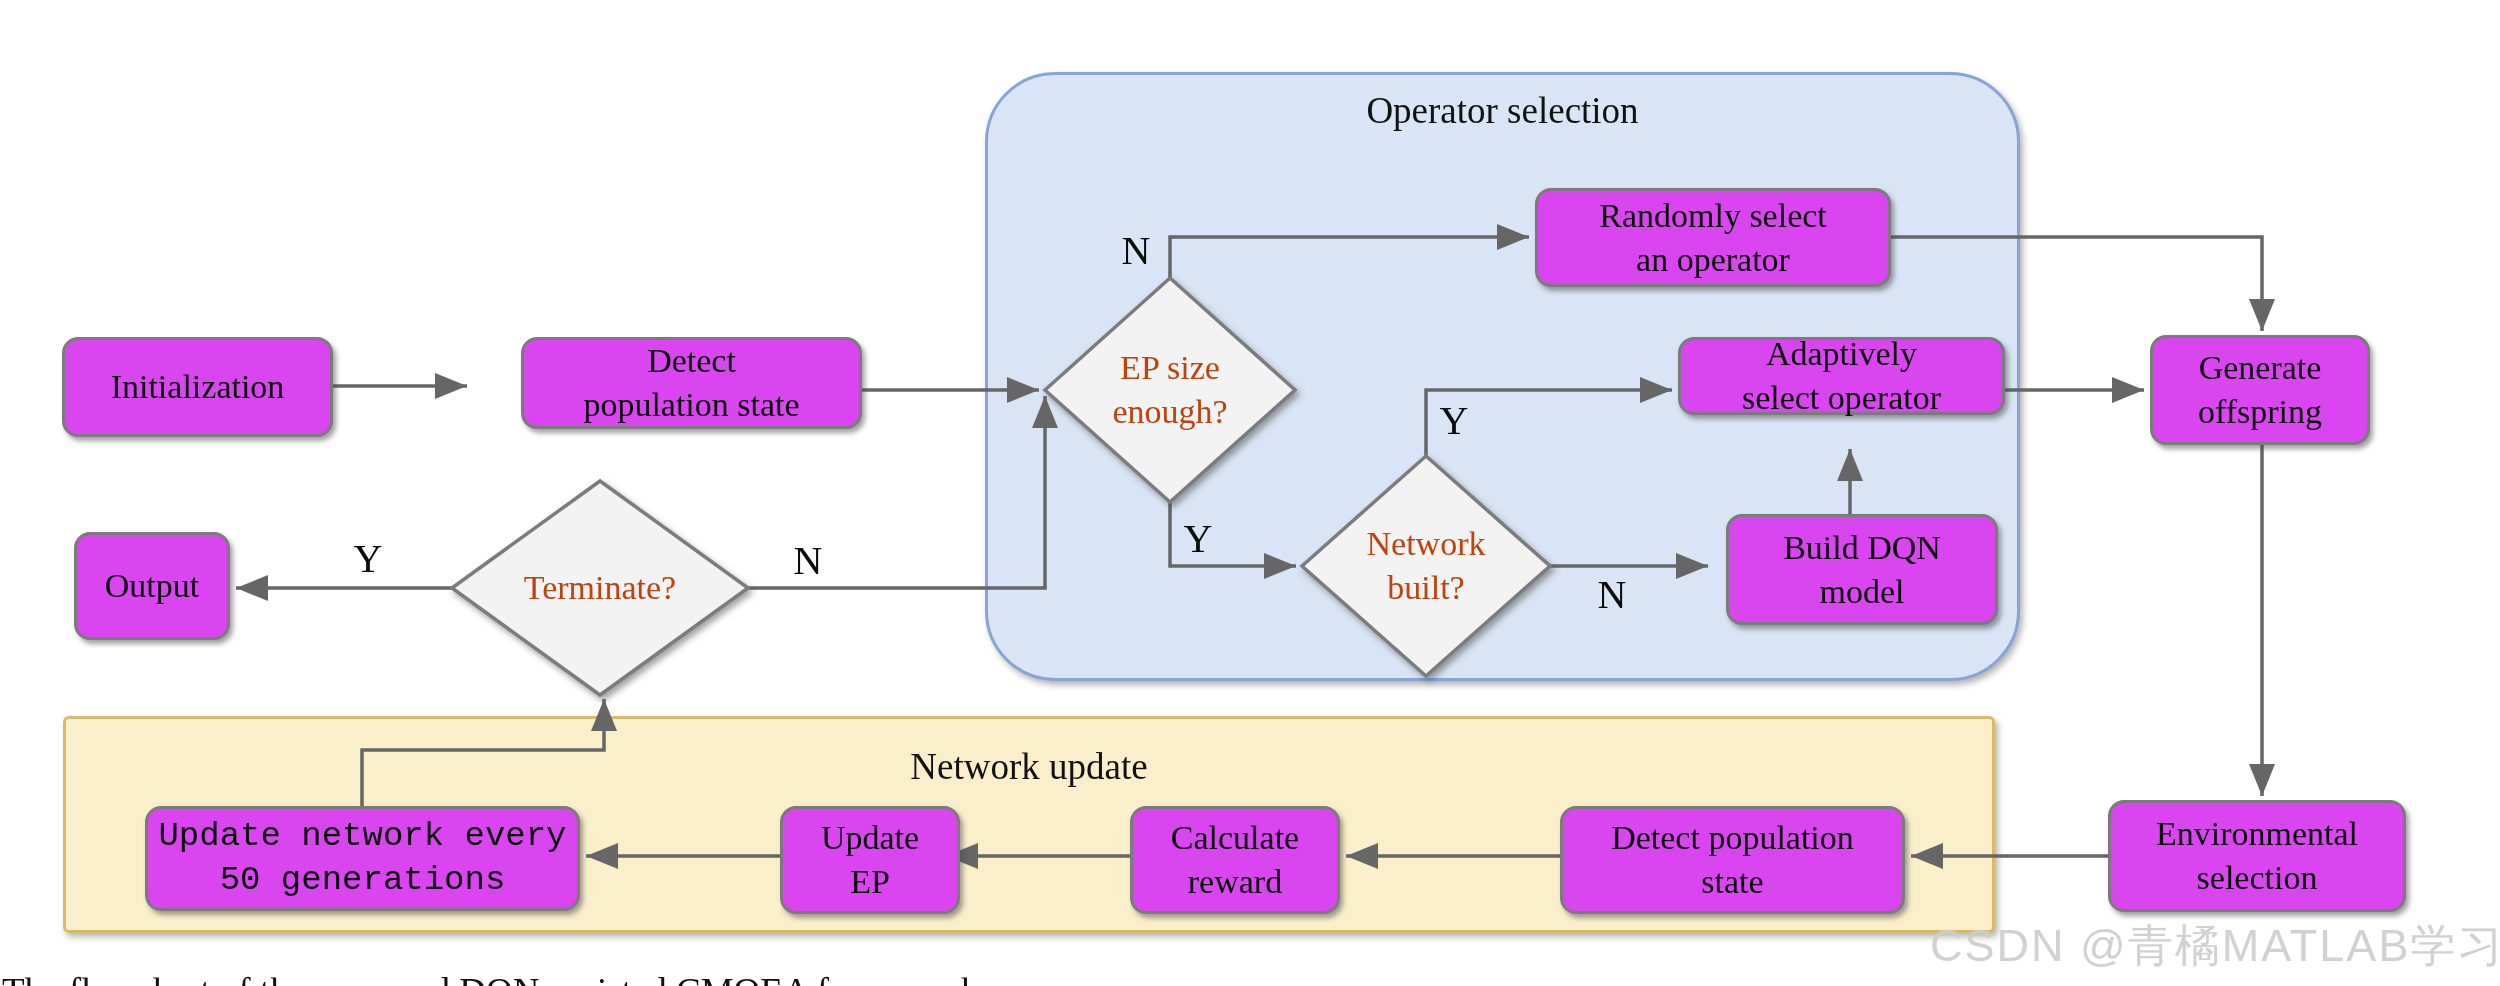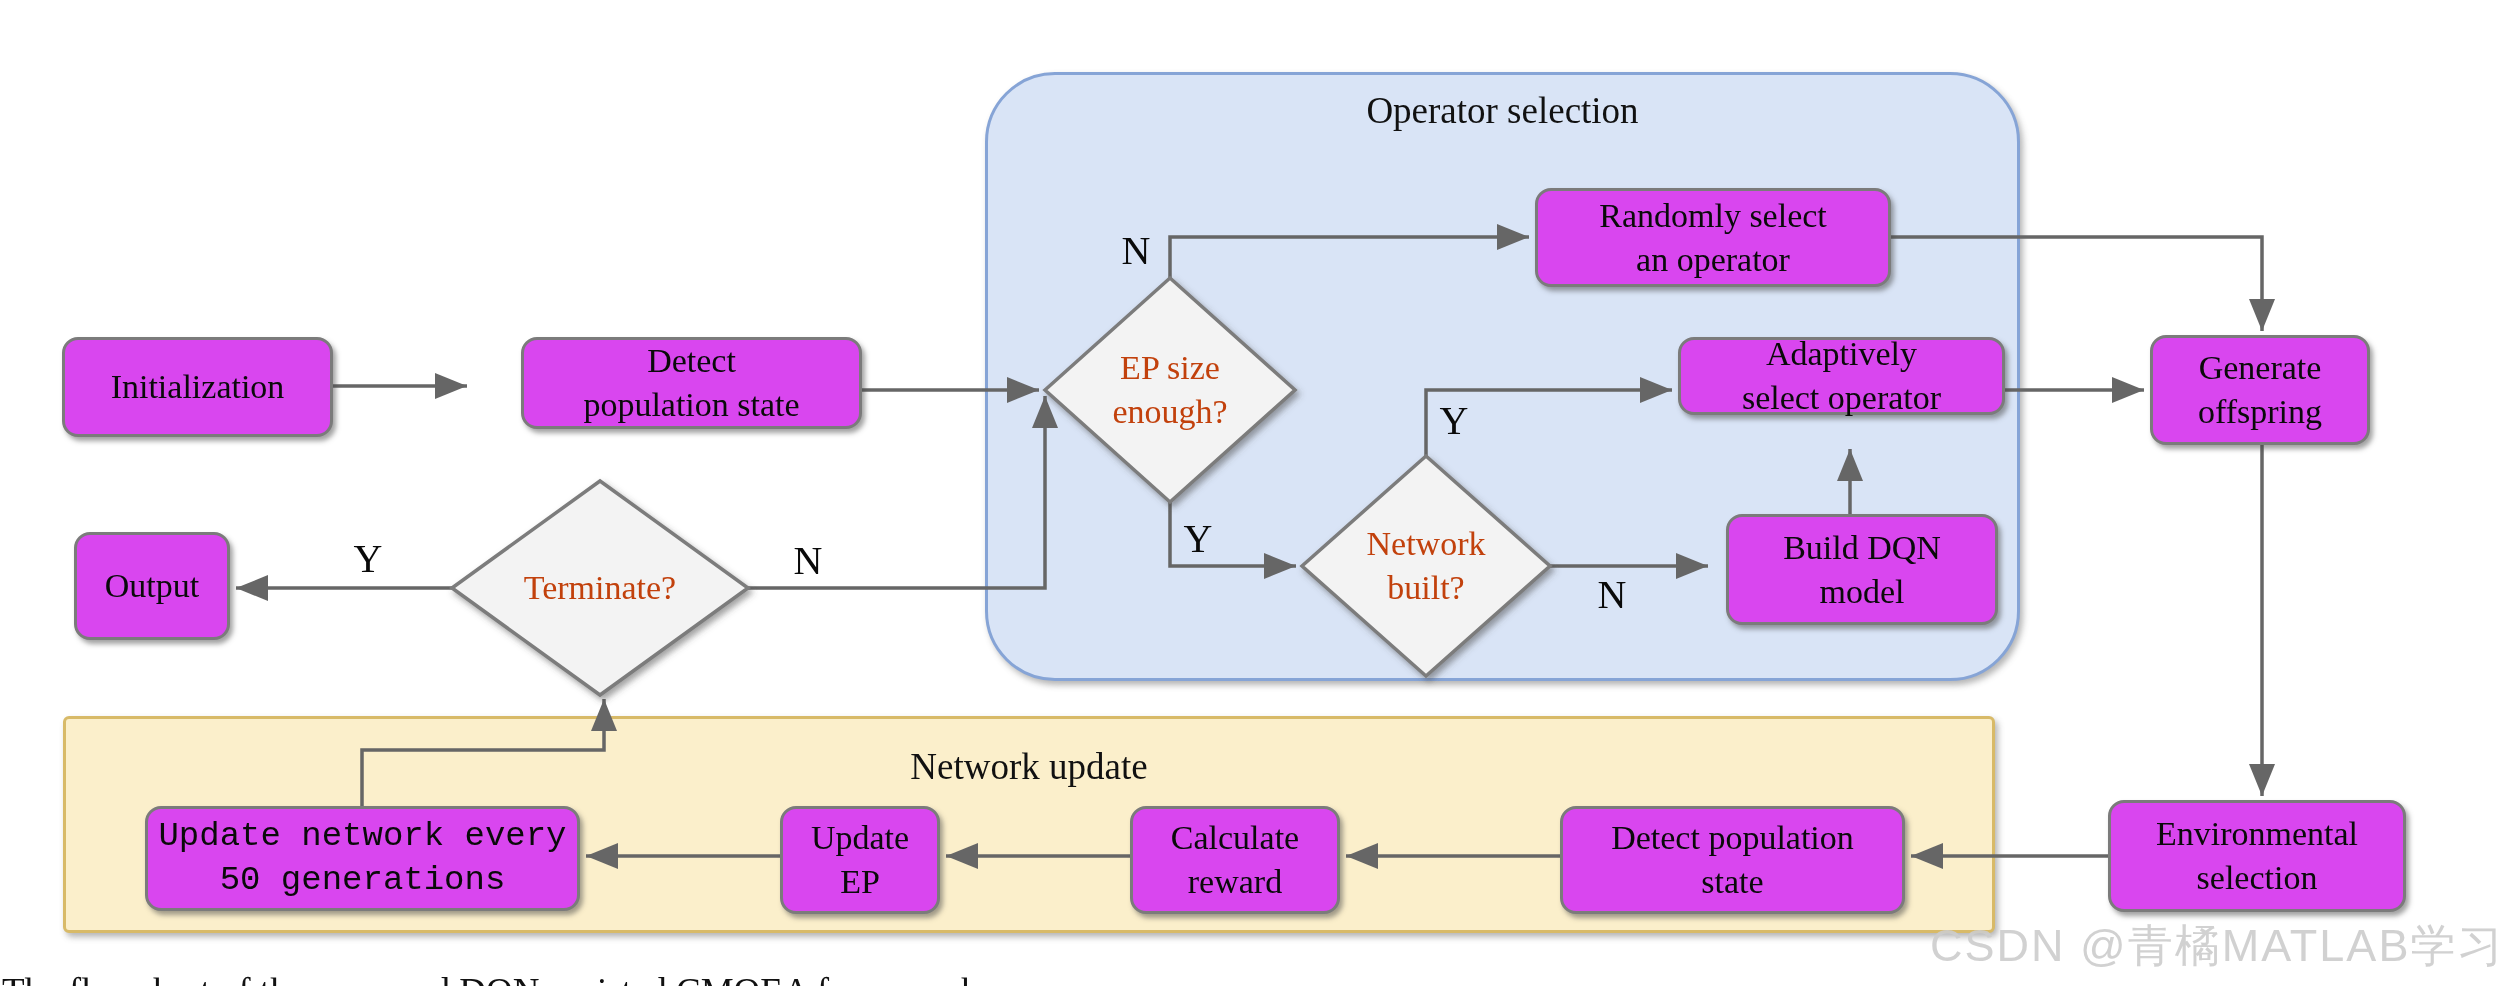--- a/index.html
+++ b/index.html
@@ -165,21 +165,21 @@
   <div class="node" style="left:1714px; top:514px; width:272px; height:111px;margin-left:12px;">Build DQN
 model</div>
   <div class="node" style="left:2150px; top:335px; width:220px; height:110px;">Generate
 offspring</div>
   <div class="node" style="left:2108px; top:800px; width:298px; height:112px;">Environmental
 selection</div>
   <div class="node" style="left:1560px; top:806px; width:345px; height:108px;">Detect population
 state</div>
   <div class="node" style="left:1130px; top:806px; width:210px; height:108px;">Calculate
 reward</div>
-  <div class="node" style="left:780px; top:806px; width:160px; height:108px;">Update
+  <div class="node" style="left:780px; top:806px; width:180px; height:108px;">Update
 EP</div>
   <div class="node" style="left:145px; top:806px; width:435px; height:105px;font-family:Liberation Mono, monospace;">Update network every
 50 generations</div>
 
   <div class="diamond-label" style="left:1170px; top:390px;">EP size
 enough?</div>
   <div class="diamond-label" style="left:1426px; top:566px;">Network
 built?</div>
   <div class="diamond-label" style="left:600px; top:588px;">Terminate?</div>
 

